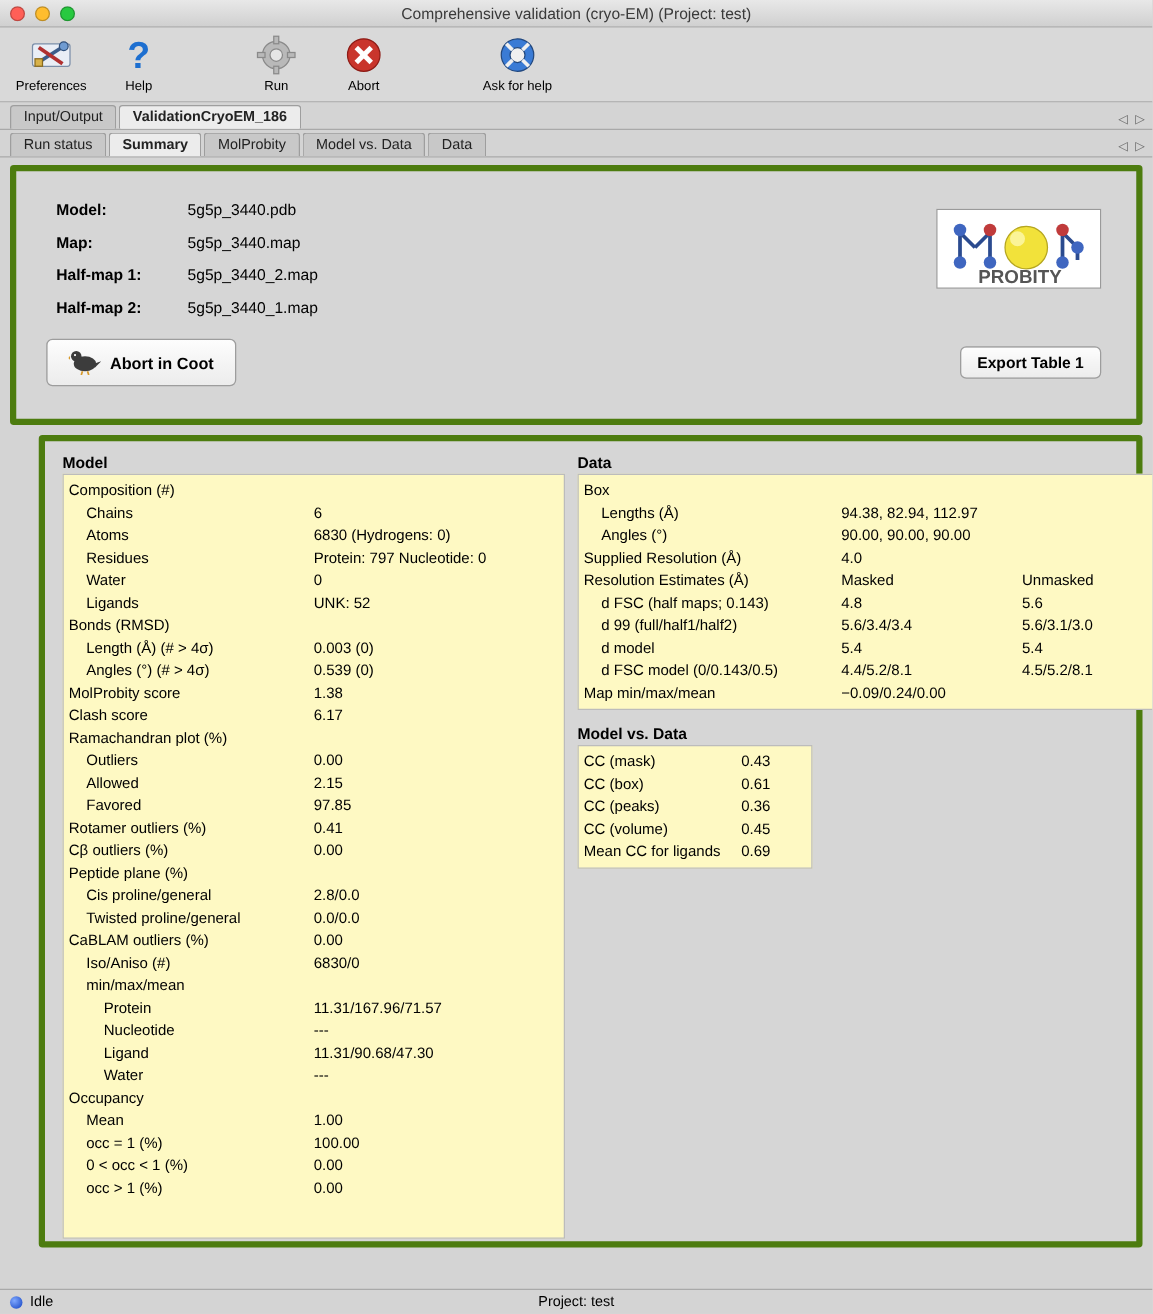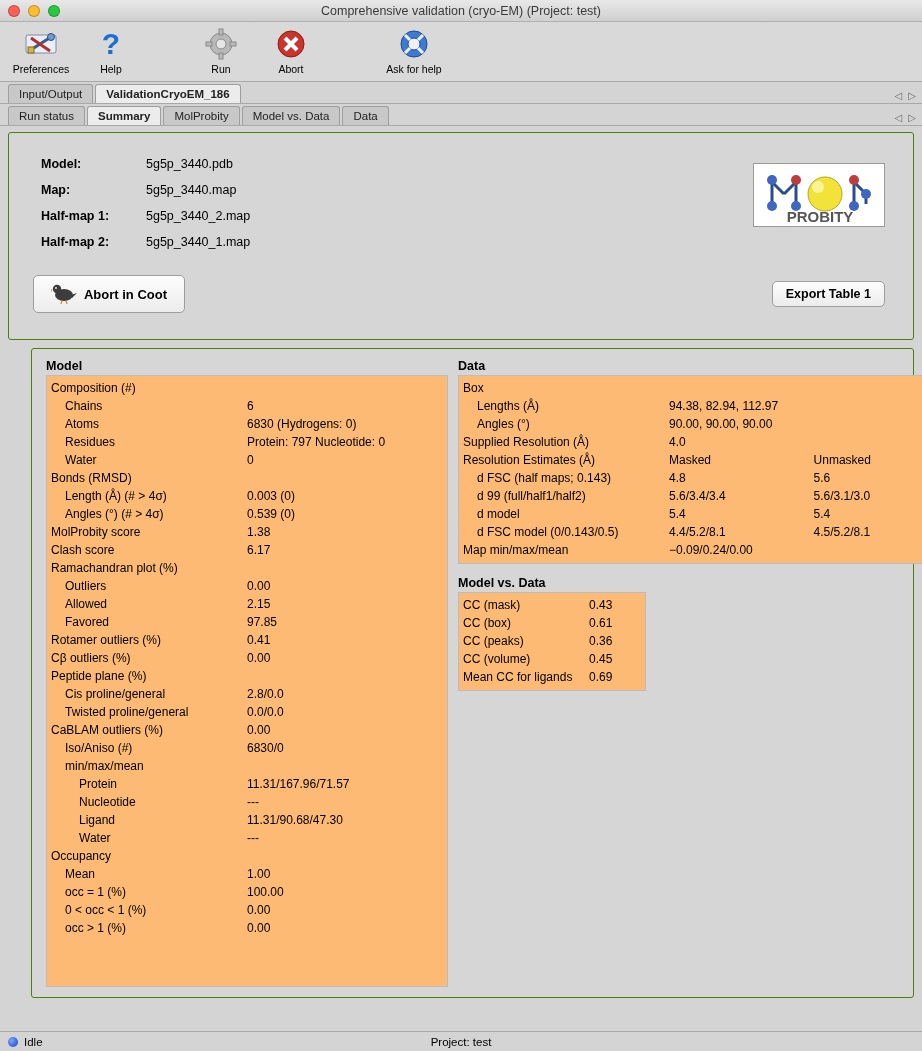--- a/index.html
+++ b/index.html
@@ -94,21 +94,21 @@
   }
   
   .content {
     flex: 1 1 auto;
     background: #d4d4d4;
     padding: 6px 8px 0 8px;
     overflow: hidden;
   }
   .panel {
     background: #d6d6d6;
-    border: 1px solid #4d7c0f;
+    border: 5px solid #4d7c0f;
     border-radius: 3px;
   }
   .top-panel {
     height: 208px;
     position: relative;
     padding: 18px 0 0 0;
     margin-bottom: 8px;
   }
   .filelist { margin-left: 32px; }
   .filerow { display: flex; height: 26px; align-items: center; }
@@ -144,21 +144,21 @@
     height: 650px;
     padding: 10px 10px 0 14px;
     display: flex;
     gap: 10px;
     margin-left: 23px;
   }
   .col-left { width: 410px; }
   .col-right { width: 465px; }
   .sec-title { font-weight: bold; font-size: 12.5px; margin-bottom: 2px; }
   .table-box {
-    background: #fdba74;
+    background: #fef9c3;
     border: 1px solid #bcbcbc;
   }
   .trow { display: flex; height: 18px; align-items: center; font-size: 12px; }
   .trow .lab { flex: none; }
   .trow .val { flex: none; }
   .col-left .table-box { height: 612px; padding: 3px 0 0 0; }
   .col-left .trow .lab { width: 200px; padding-left: 4px; }
   .col-left .trow .val { width: 200px; }
   .ind0 { padding-left: 4px !important; }
   .ind1 { padding-left: 18px !important; }
@@ -384,20 +384,24 @@
             </div>
           <div class="trow">
               <div class="lab ind1">Residues</div>
               <div class="val">Protein: 797 Nucleotide: 0</div>
             </div>
           <div class="trow">
               <div class="lab ind1">Water</div>
               <div class="val">0</div>
             </div>
           <div class="trow">
+              <div class="lab ind1">Ligands</div>
+              <div class="val">UNK: 52</div>
+            </div>
+          <div class="trow">
               <div class="lab ind0">Bonds (RMSD)</div>
               <div class="val"></div>
             </div>
           <div class="trow">
               <div class="lab ind1">Length (Å) (# &gt; 4σ)</div>
               <div class="val">0.003 (0)</div>
             </div>
           <div class="trow">
               <div class="lab ind1">Angles (°) (# &gt; 4σ)</div>
               <div class="val">0.539 (0)</div>

